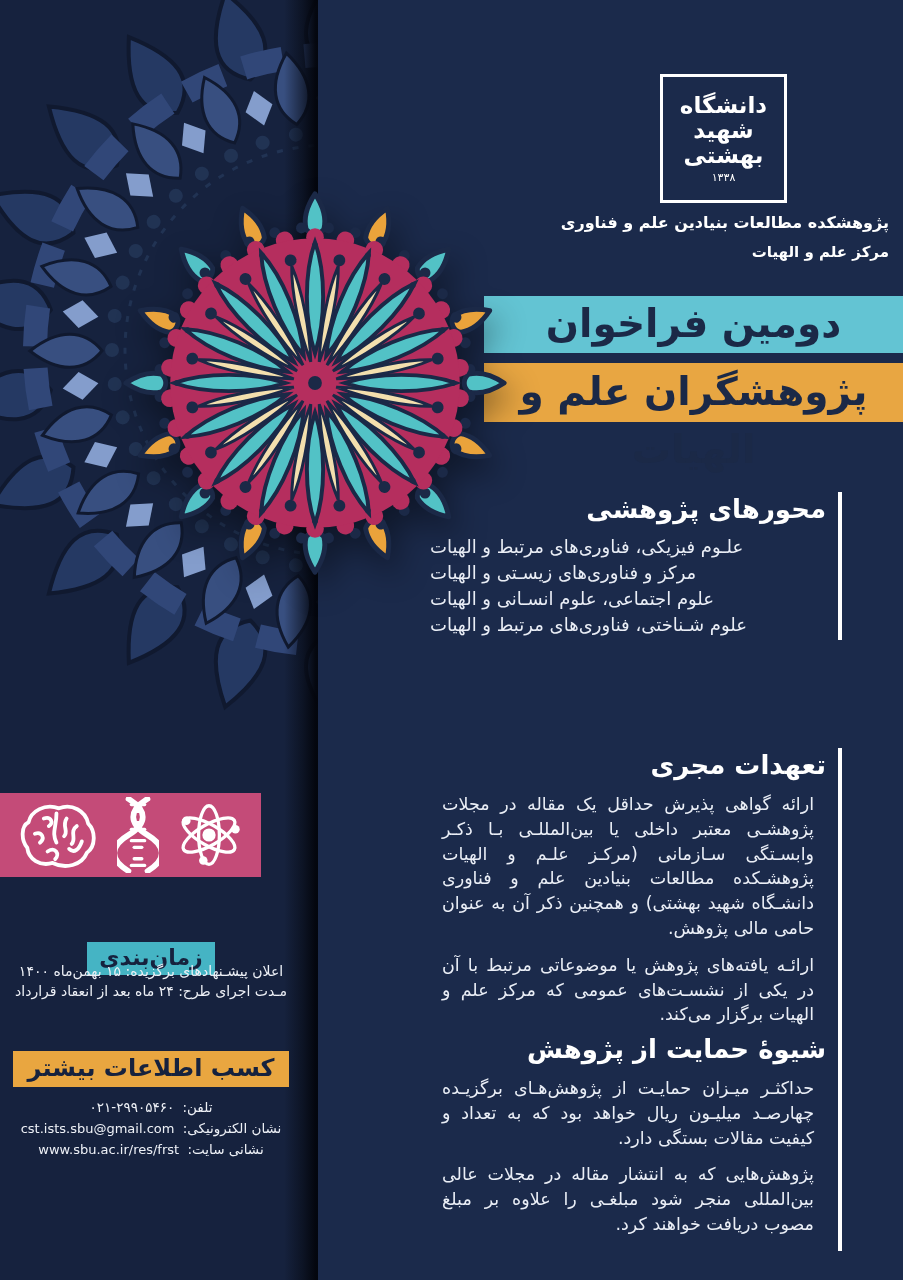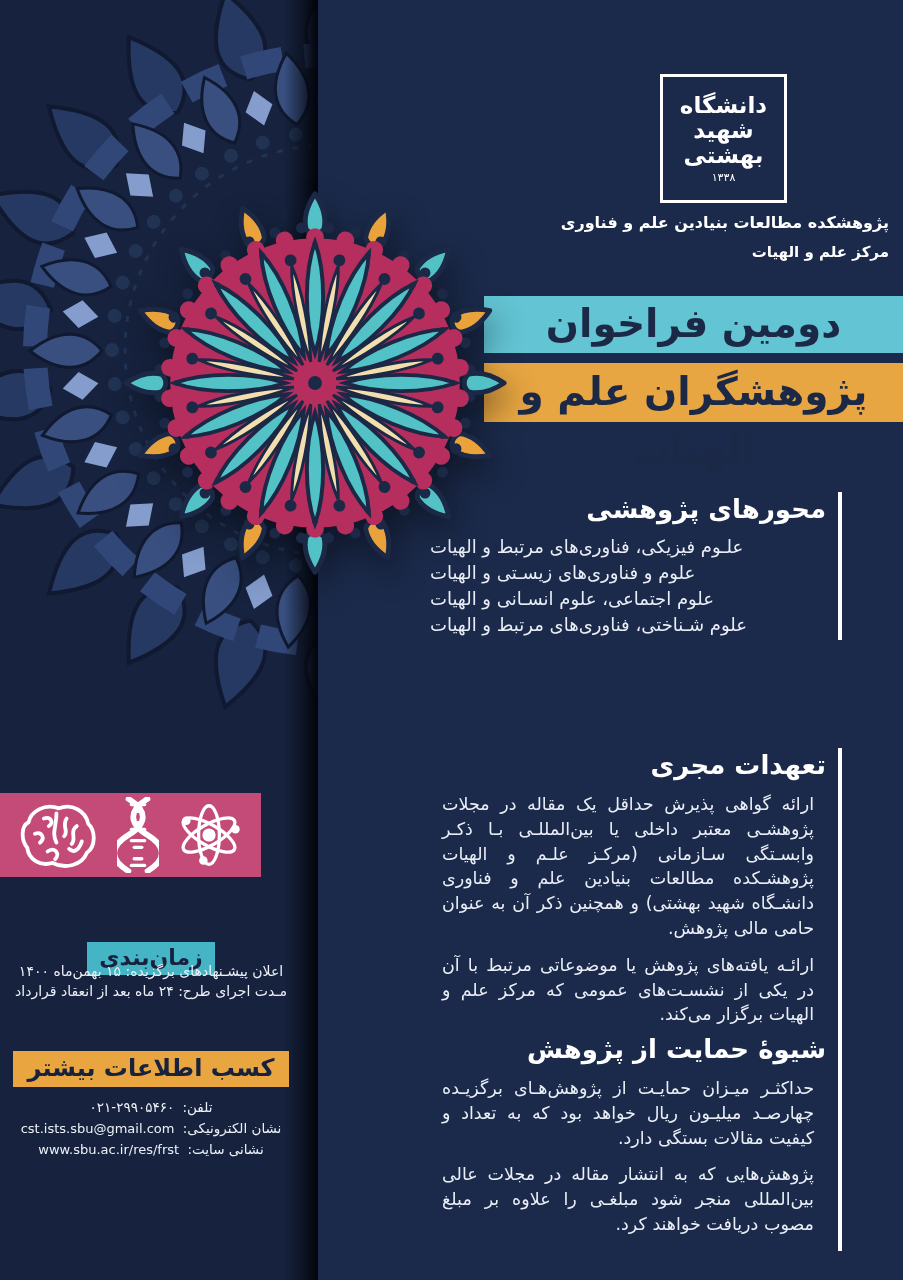--- a/index.html
+++ b/index.html
@@ -432,21 +432,21 @@
     <div class="org-l2">مرکز علم و الهیات</div>
   </div>
 
   <div class="title-bar bar-1">دومین فراخوان حمایت از</div>
   <div class="title-bar bar-2">پژوهشگران علم و الهیات</div>
 
   <div class="section sec-axes">
     <h2>محورهای پژوهشی</h2>
     <ul class="axes-list">
       <li>علـوم فیزیکی، فناوری‌های مرتبط و الهیات</li>
-      <li>علوم و فناوری‌های زیسـتی و الهیات</li>
+      <li>مرکز و فناوری‌های زیسـتی و الهیات</li>
       <li>علوم اجتماعی، علوم انسـانی و الهیات</li>
       <li>علوم شـناختی، فناوری‌های مرتبط و الهیات</li>
     </ul>
   </div>
 
   <div class="section sec-commit">
     <h2>تعهدات مجری</h2>
     <p>ارائه گواهی پذیرش حداقل یک مقاله در مجلات پژوهشـی معتبر داخلی یا بین‌المللـی بـا ذکـر وابسـتگی سـازمانی (مرکـز علـم و الهیات پژوهشـکده مطالعات بنیادین علم و فناوری دانشـگاه شهید بهشتی) و همچنین ذکر آن به عنوان حامی مالی پژوهش.</p>
     <p>ارائـه یافته‌های پژوهش یا موضوعاتی مرتبط با آن در یکی از نشسـت‌های عمومی که مرکز علم و الهیات برگزار می‌کند.</p>
   </div>

